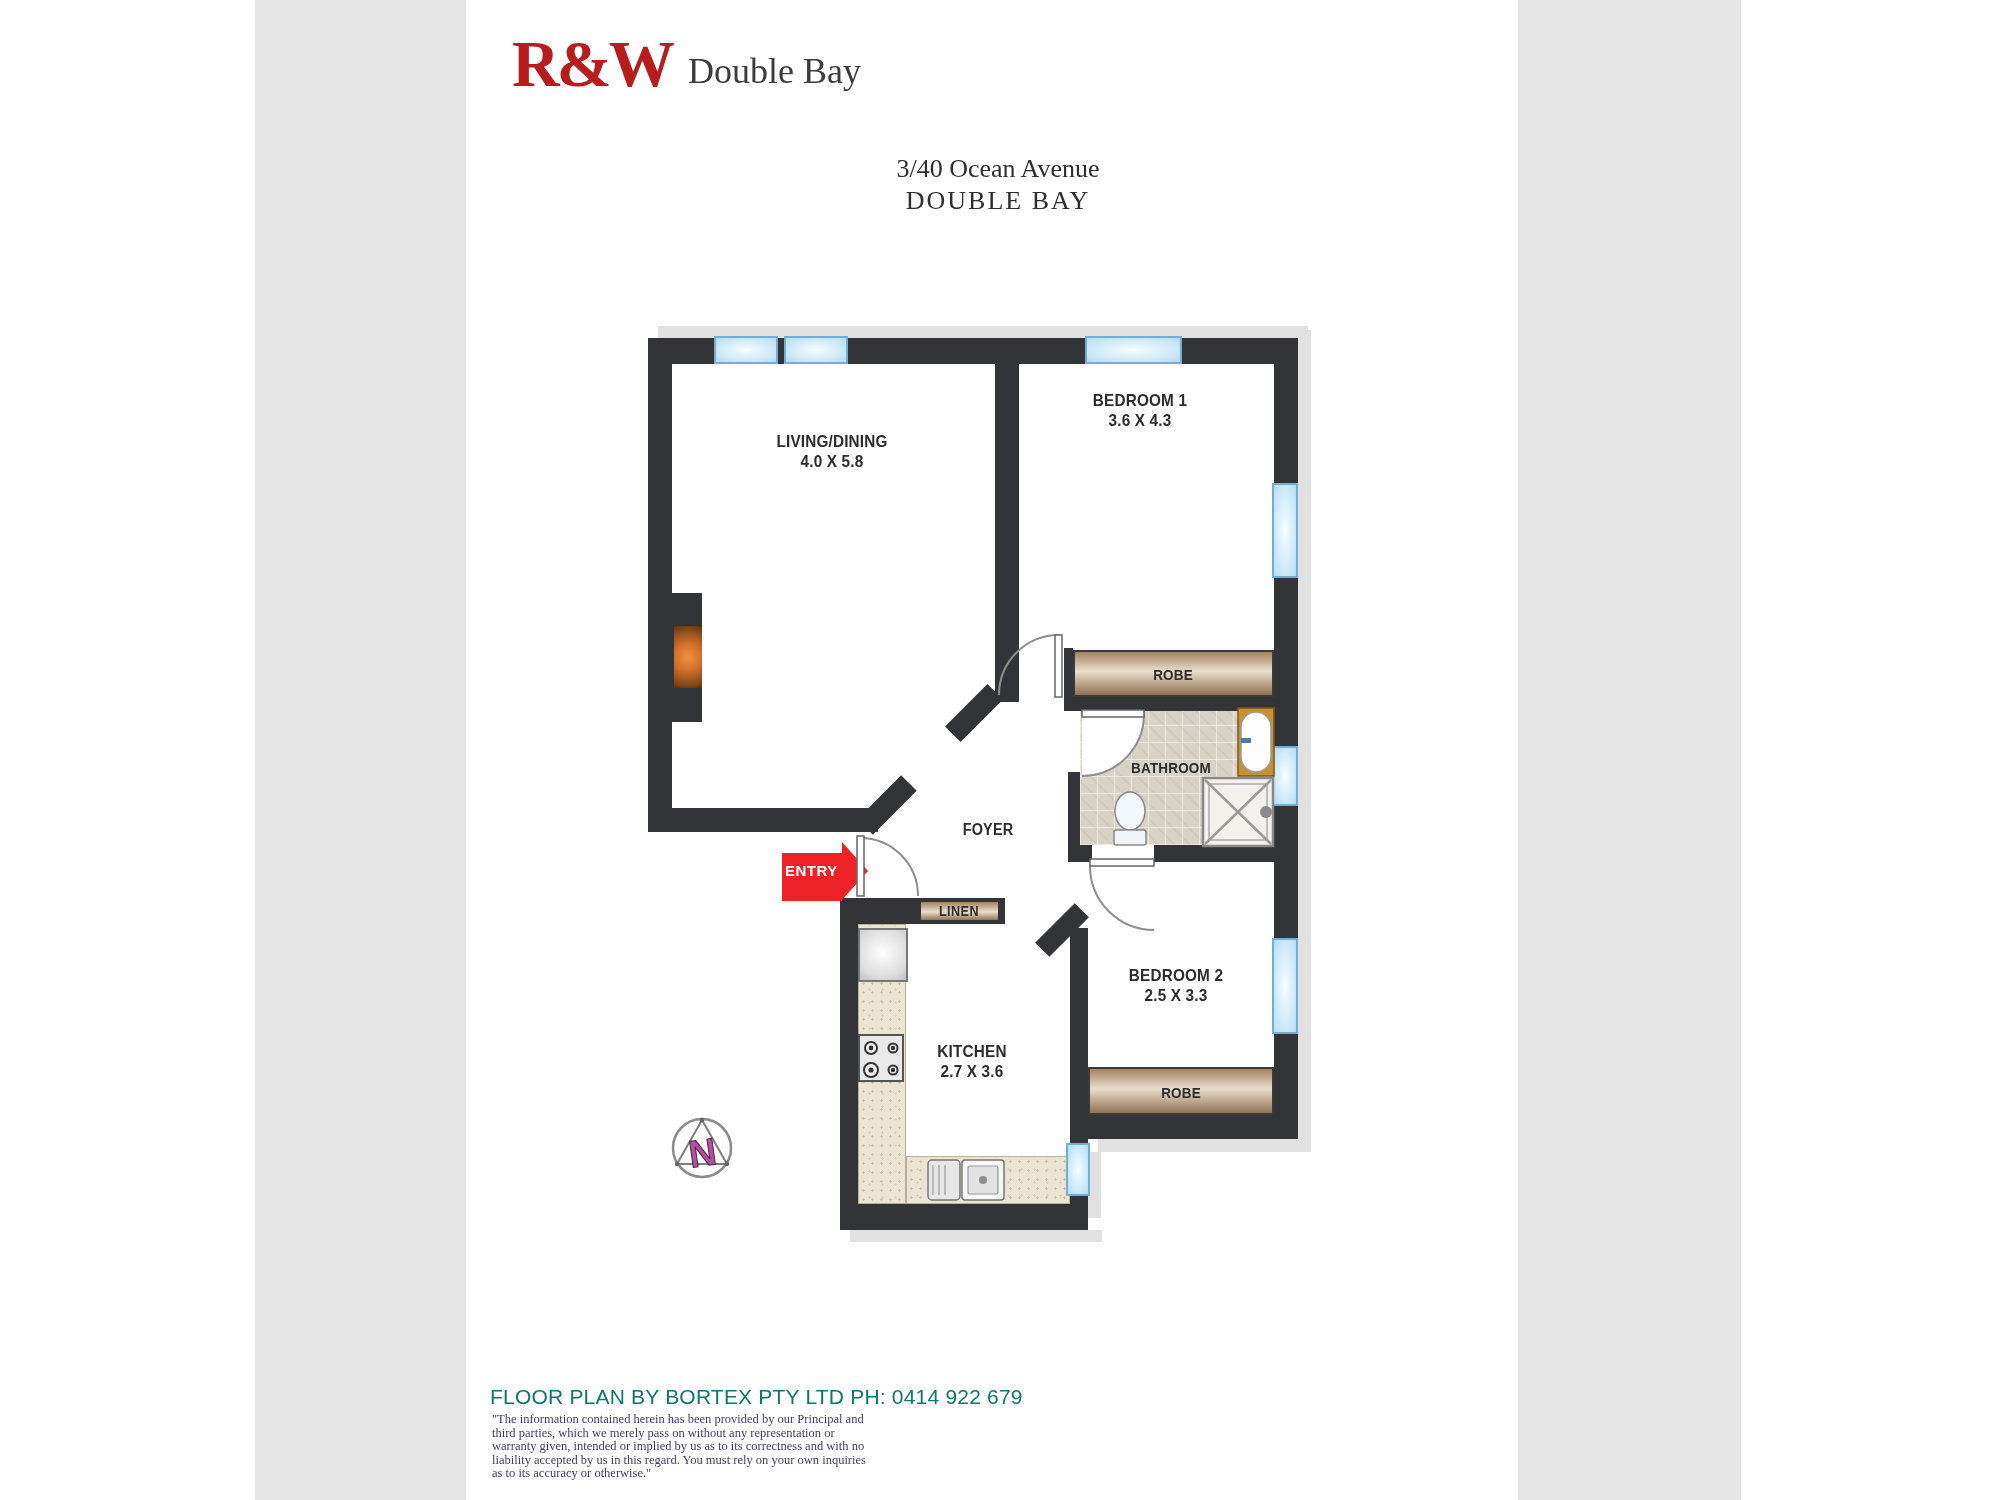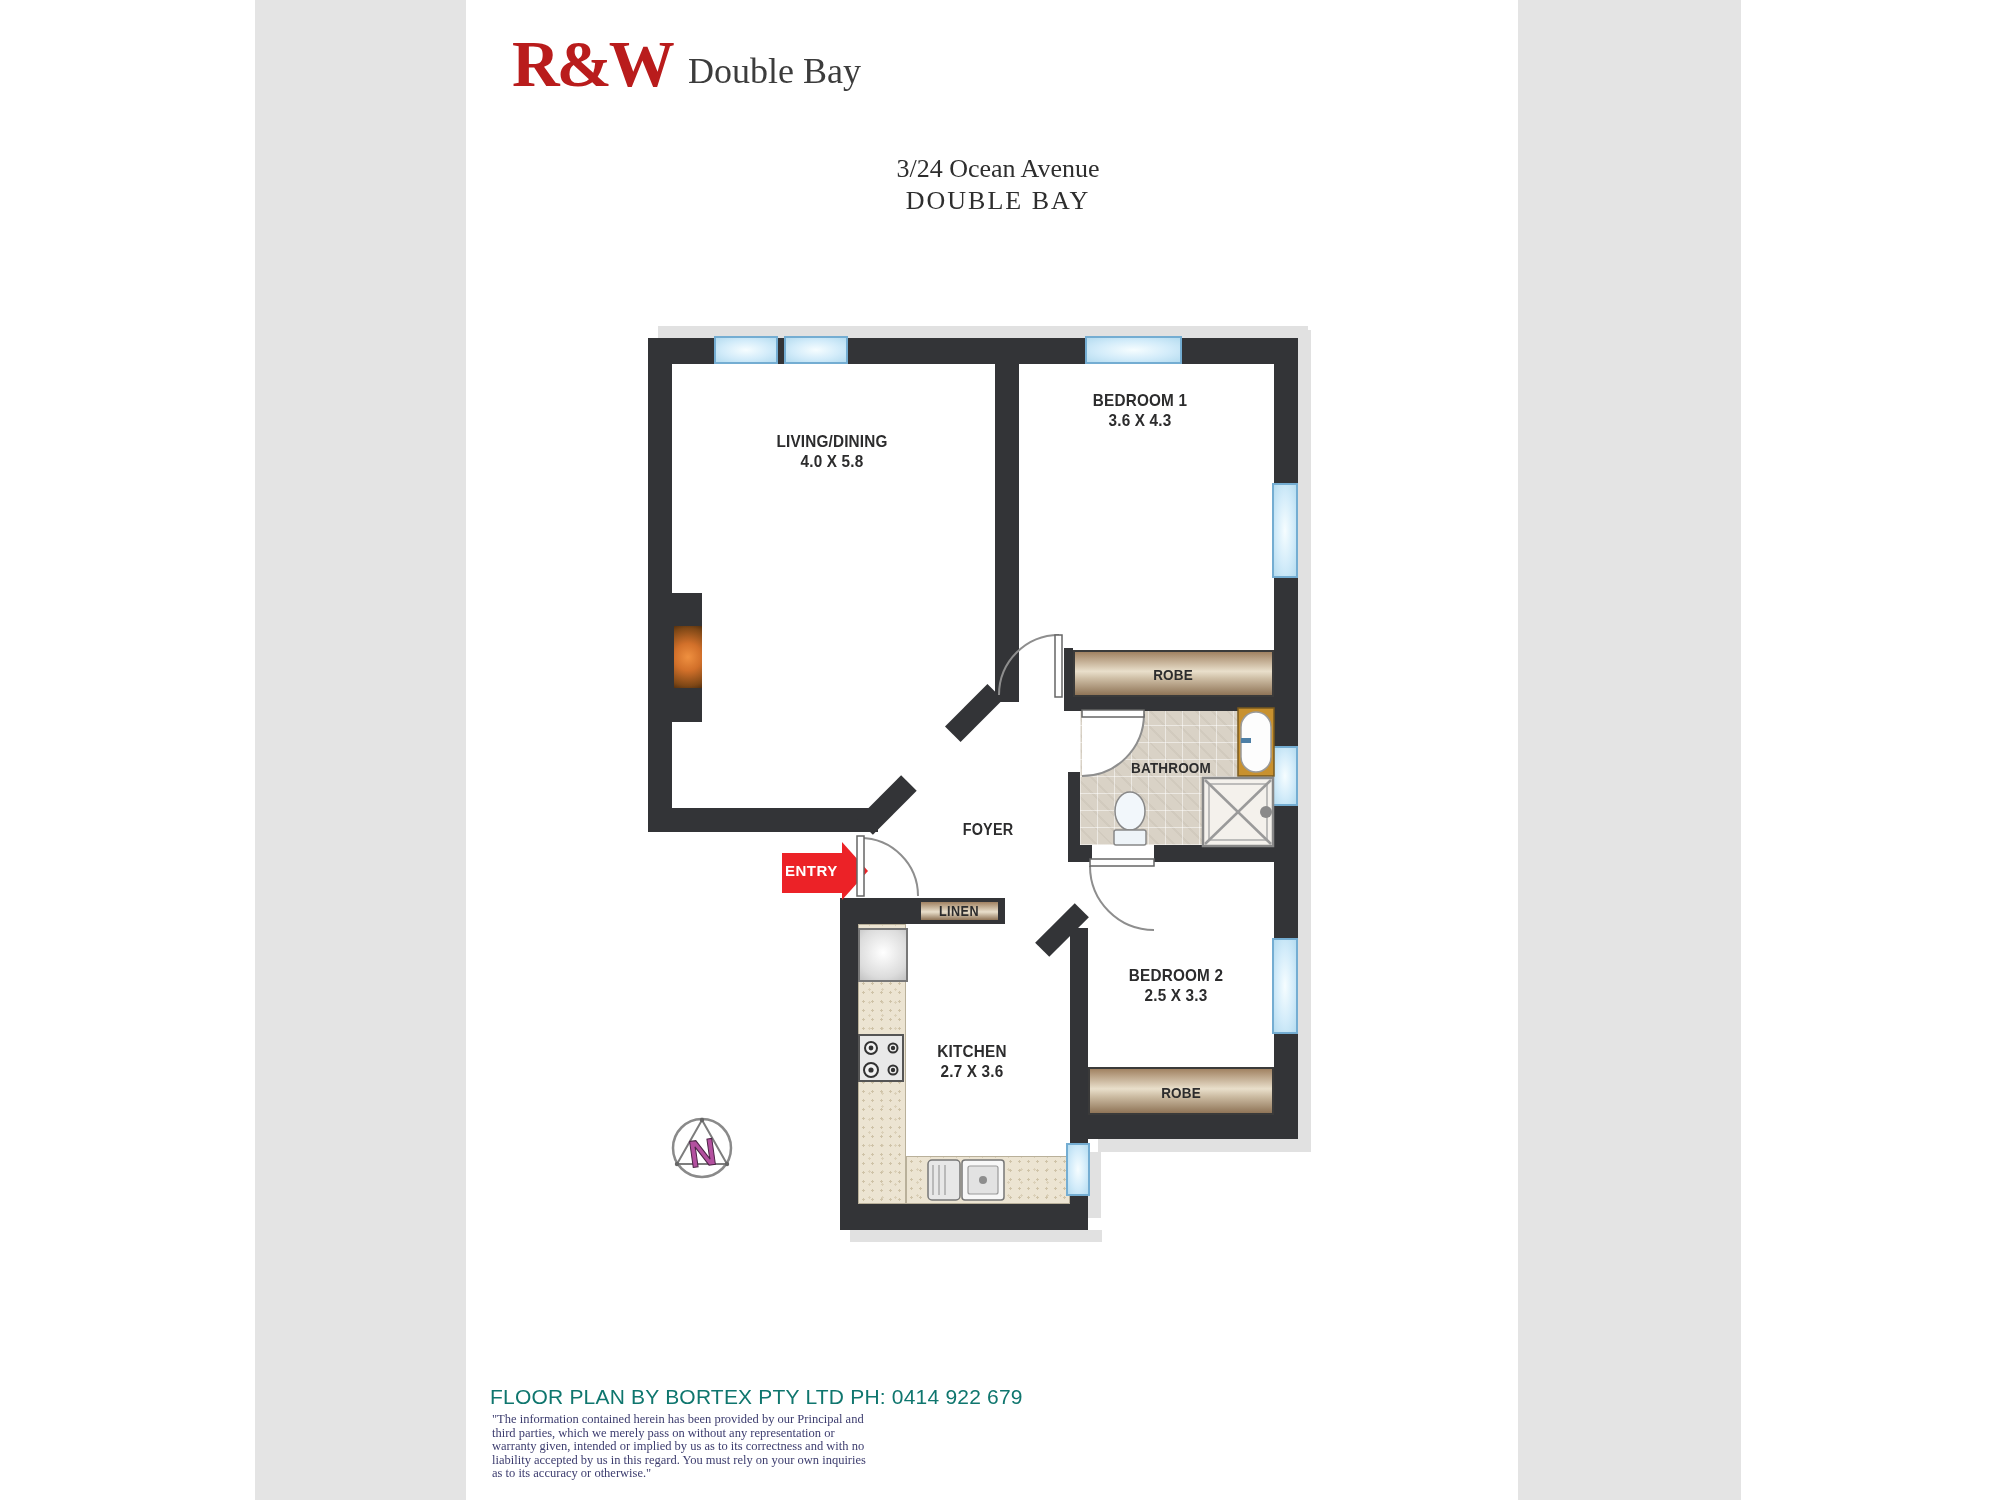--- a/index.html
+++ b/index.html
@@ -30,21 +30,21 @@
 </style>
 </head>
 <body>
 
 <div class="band" style="left:255px;width:211px"></div>
 <div class="band" style="left:1518px;width:223px"></div>
 
 <div class="a serif" style="left:512px;top:26px;font-size:66px;font-weight:bold;color:#b91c1c;letter-spacing:-3px">R&amp;W</div>
 <div class="a serif" style="left:688px;top:50px;font-size:36px;color:#3c3c3c">Double Bay</div>
 
-<div class="a serif" style="left:798px;top:154px;width:400px;text-align:center;font-size:26px;color:#2e2e2e">3/24 Ocean Avenue</div>
+<div class="a serif" style="left:798px;top:154px;width:400px;text-align:center;font-size:26px;color:#2e2e2e">3/40 Ocean Avenue</div>
 <div class="a serif" style="left:798px;top:186px;width:400px;text-align:center;font-size:26px;letter-spacing:2px;color:#2e2e2e">DOUBLE BAY</div>
 
 <div class="a">
 
   <div class="sh" style="left:658px;top:326px;width:650px;height:13px"></div>
   <div class="sh" style="left:1298px;top:330px;width:13px;height:822px"></div>
   <div class="sh" style="left:1098px;top:1139px;width:213px;height:13px"></div>
   <div class="sh" style="left:1088px;top:1152px;width:13px;height:66px"></div>
   <div class="sh" style="left:850px;top:1230px;width:252px;height:12px"></div>
 
@@ -88,21 +88,21 @@
   <div class="win" style="left:784px;top:336px;width:64px;height:28px"></div>
   <div class="win" style="left:1085px;top:336px;width:97px;height:28px"></div>
   <div class="win" style="left:1272px;top:483px;width:26px;height:95px"></div>
   <div class="win" style="left:1272px;top:746px;width:26px;height:60px"></div>
   <div class="win" style="left:1272px;top:938px;width:26px;height:96px"></div>
   <div class="win" style="left:1066px;top:1143px;width:24px;height:53px"></div>
 
   <div class="a" style="left:858px;top:928px;width:50px;height:54px;box-sizing:border-box;border:2px solid #777;background:radial-gradient(circle at 50% 45%,#ffffff,#dcdcdc 70%,#c2c2c2)"></div>
   <div class="a" style="left:858px;top:1034px;width:46px;height:48px;box-sizing:border-box;border:2px solid #555;background:#e9e9e9"></div>
 
-  <div class="a" style="left:782px;top:853px;width:60px;height:40px;background:#ec2227">
+  <div class="a" style="left:782px;top:853px;width:60px;height:48px;background:#ec2227">
     <span class="a" style="left:3px;top:9px;width:56px;font-weight:bold;font-size:15px;color:#ffffff;letter-spacing:.5px">ENTRY</span>
   </div>
   <div class="a" style="left:842px;top:842px;width:0;height:0;border-top:29px solid transparent;border-bottom:29px solid transparent;border-left:26px solid #ec2227"></div>
 
   <svg class="a" style="left:0;top:0" width="2000" height="1500" viewBox="0 0 2000 1500">
 
     <path d="M 1144 714 A 62 62 0 0 1 1082 776 L 1082 714 Z" fill="#ffffff" stroke="none"></path>
     <path d="M 1144 714 A 62 62 0 0 1 1082 776" fill="none" stroke="#8e8e8e" stroke-width="2"></path>
     <rect x="1082" y="710" width="62" height="7" fill="#ffffff" stroke="#666" stroke-width="1.5"></rect>
 

